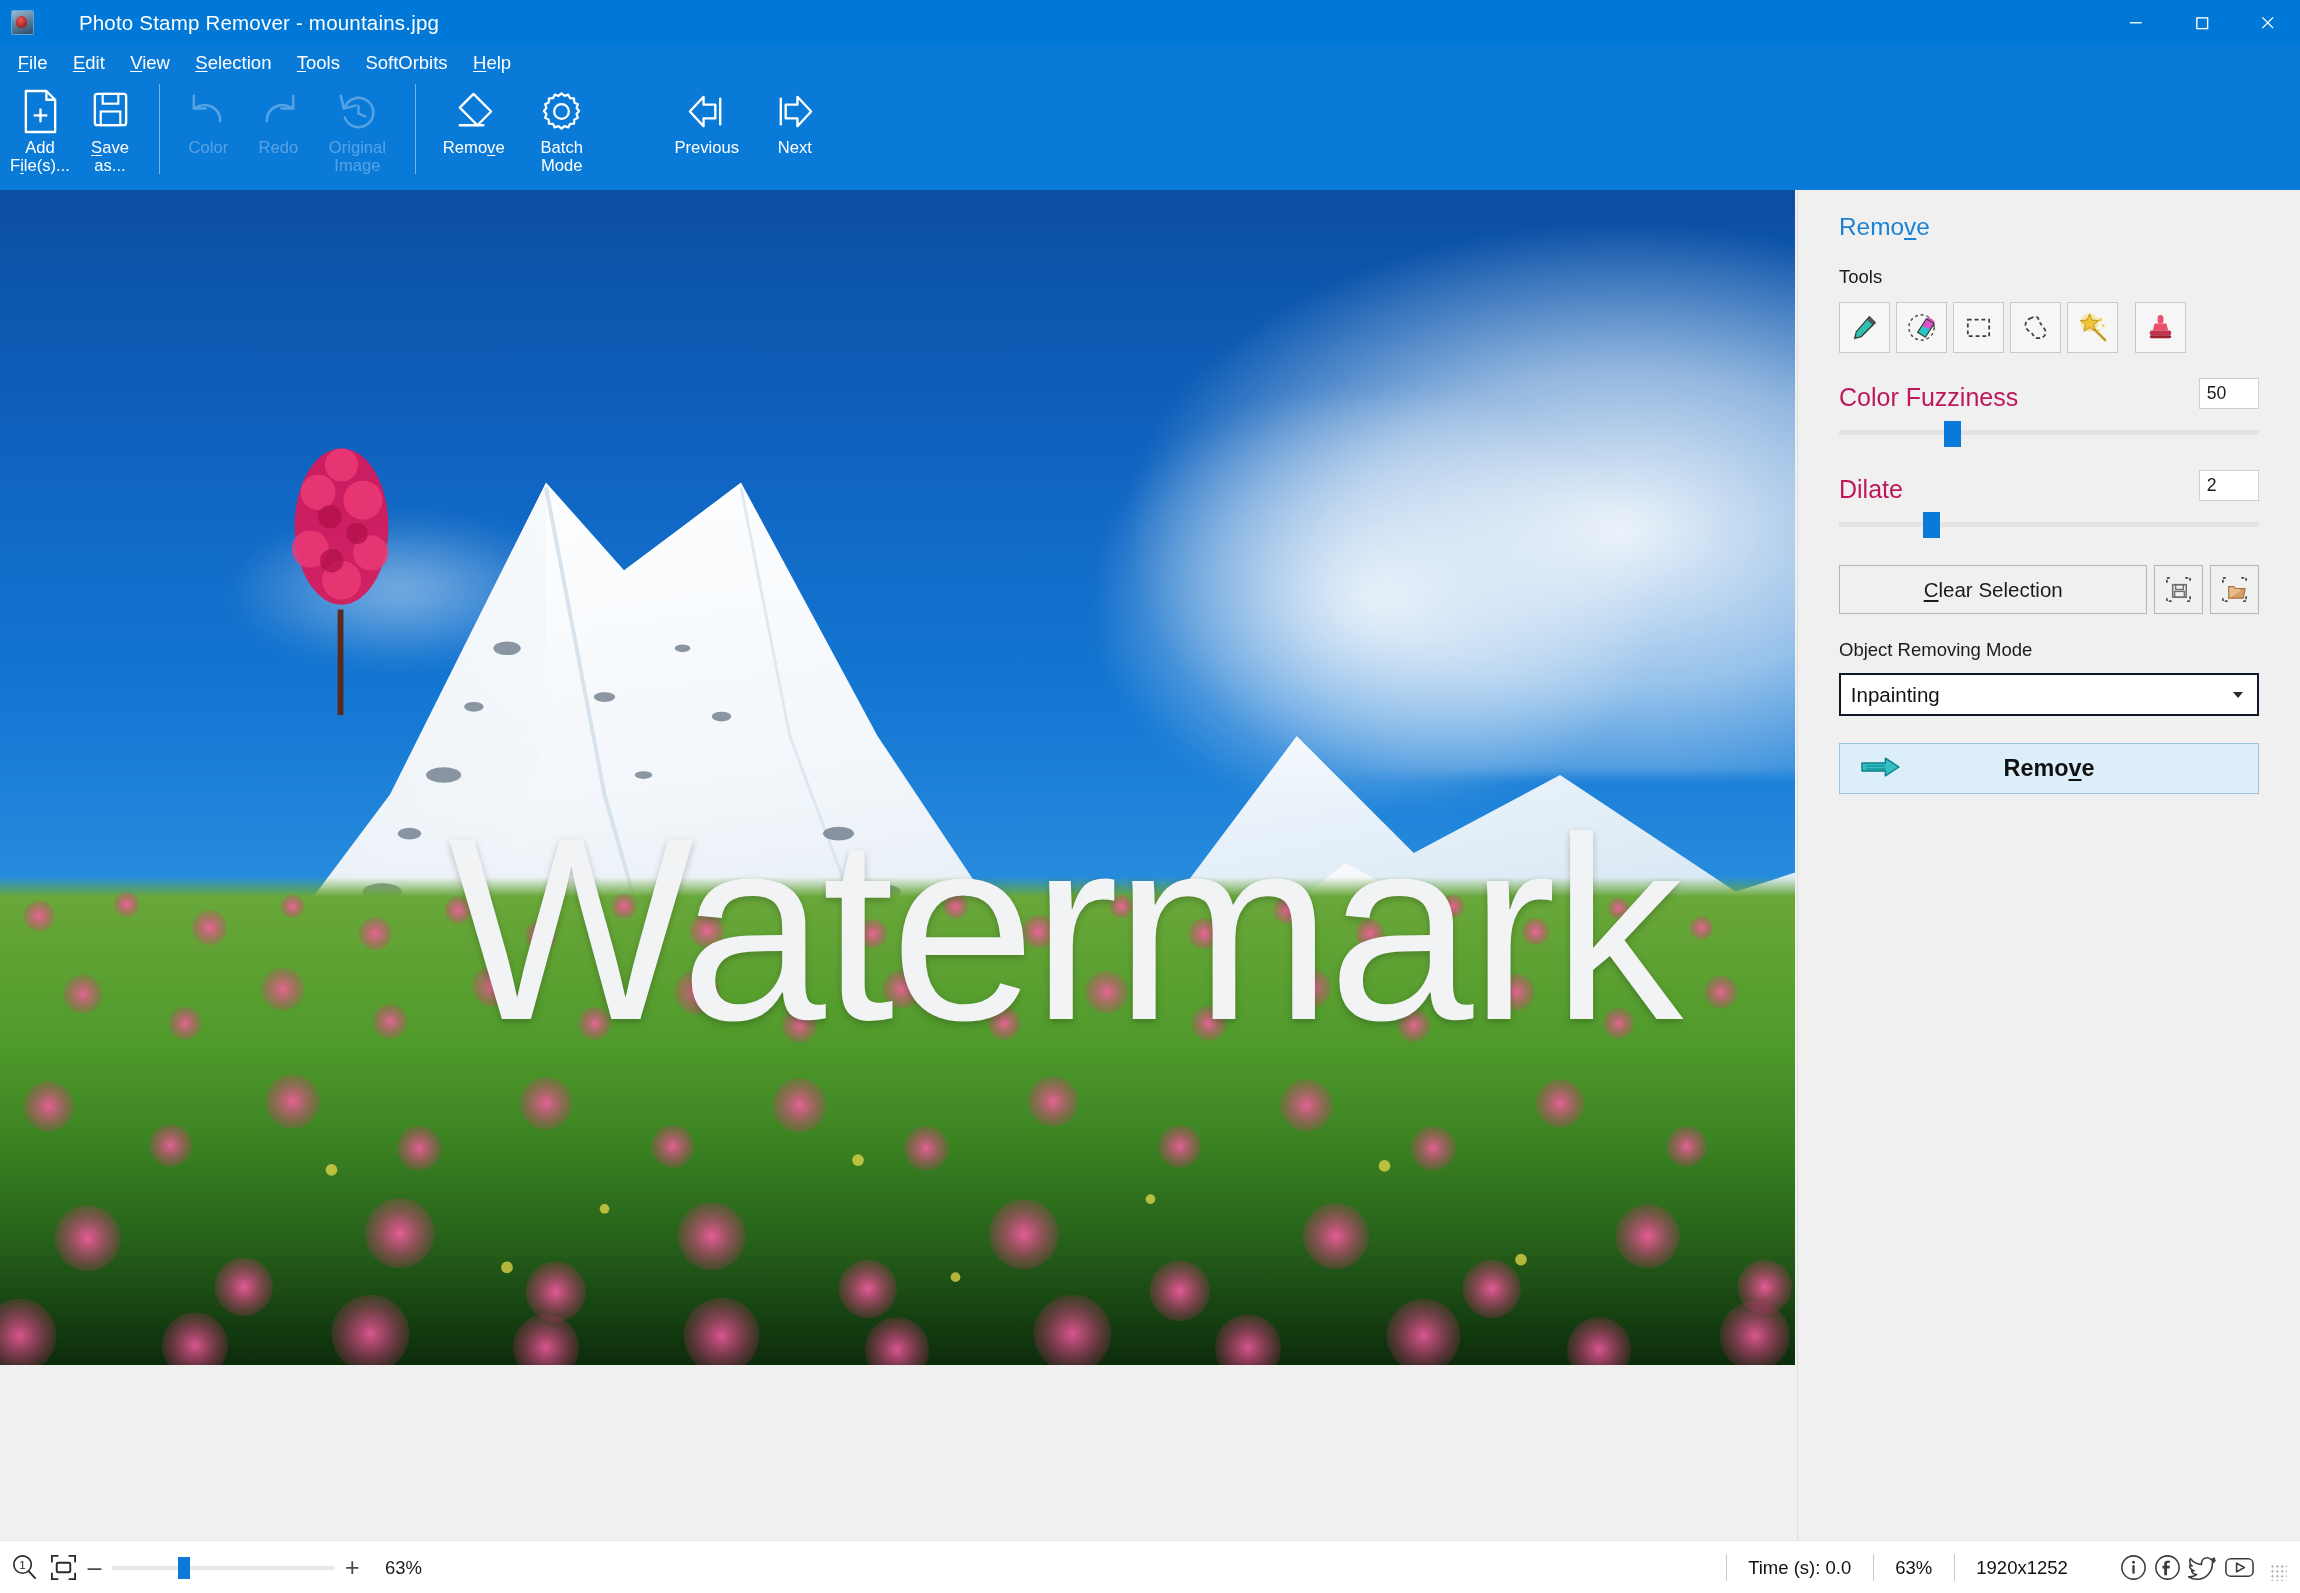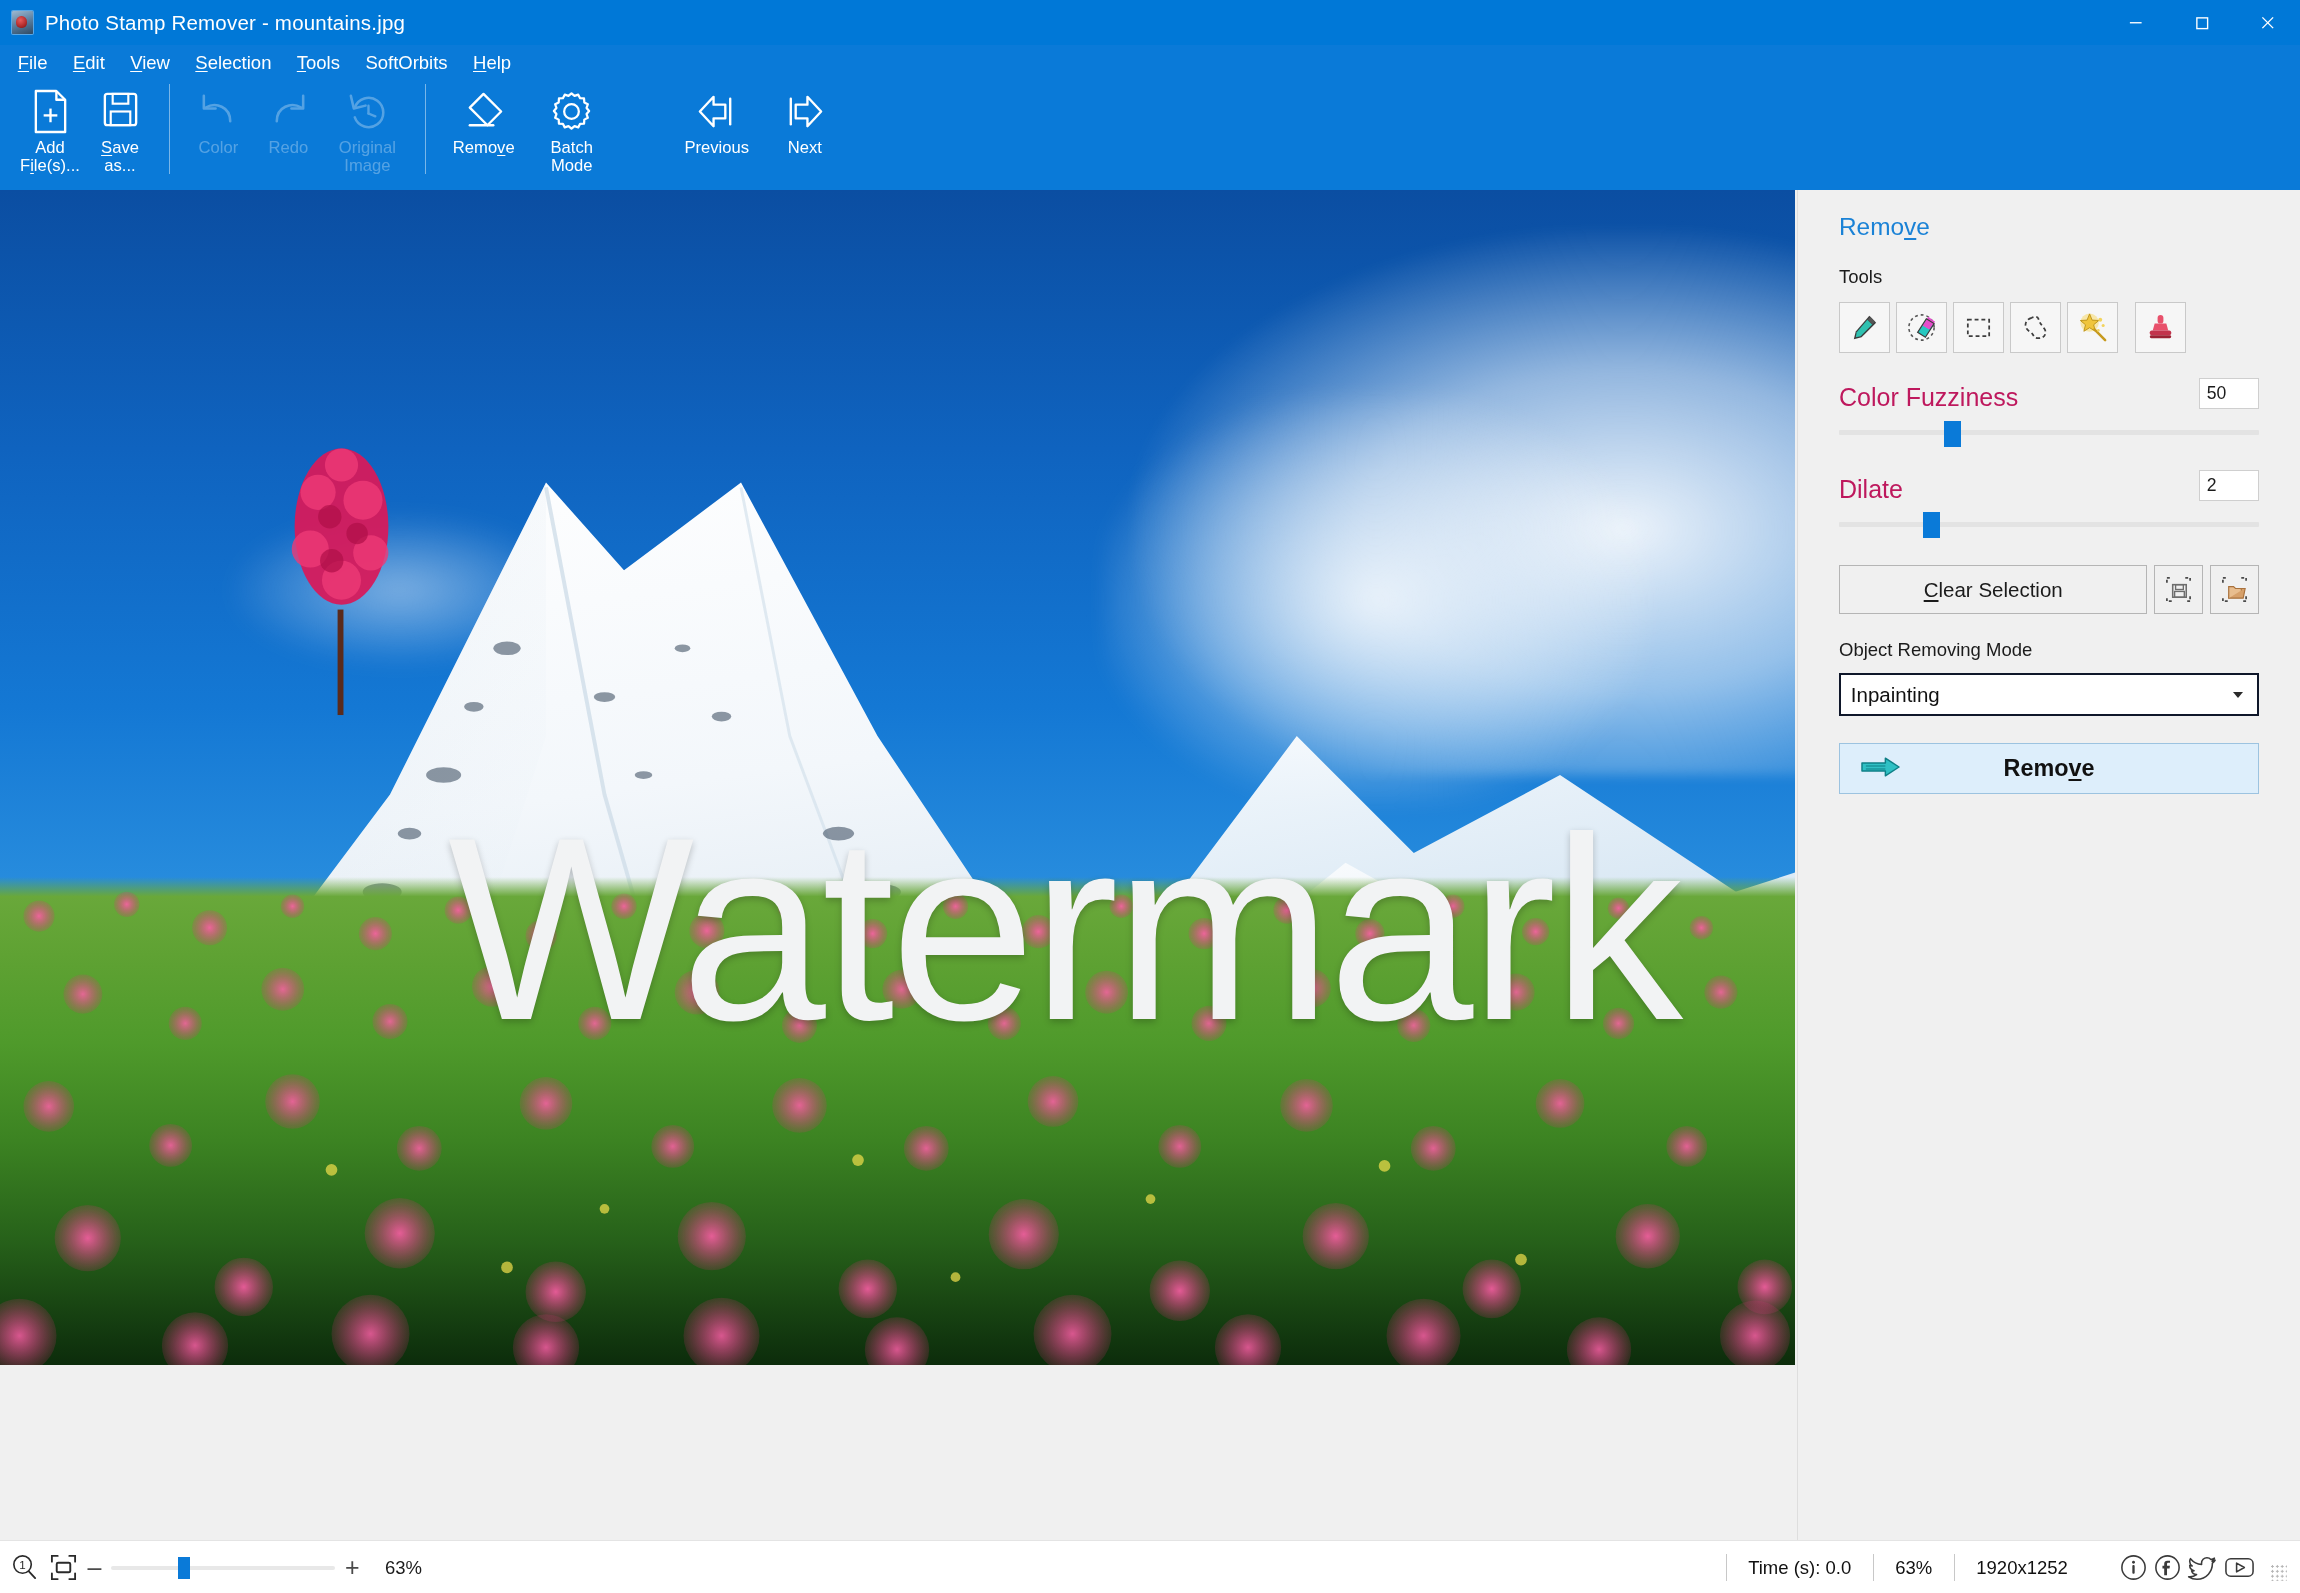--- a/index.html
+++ b/index.html
@@ -8,21 +8,21 @@
     font-family:"Liberation Sans", sans-serif;
     background:#ffffff;
     -webkit-font-smoothing:antialiased;
   }
   #app{position:relative;width:2301px;height:1594px;background:#f0f0f0;}
 
   
   .titlebar{
     position:absolute;left:0;top:0;width:2301px;height:45px;
     background:#0078d7;
-    display:flex;align-items:center;
+    display:flex;align-items:center;gap:34px;
   }
   .titlebar .appicon{
     width:21.5px;height:23.4px;margin-left:11.7px;margin-right:11.7px;
     position:relative;border-radius:1px;overflow:hidden;
     background:linear-gradient(160deg,#9fb9d0 0%,#5a7fa0 50%,#2f4a63 100%);
     box-shadow:0 0 0 1px rgba(255,255,255,.35);
   }
   .titlebar .appicon:after{
     content:"";position:absolute;left:3.9px;top:4.9px;width:11.7px;height:12.7px;
     background:radial-gradient(circle at 40% 35%, #e85b5b 0%, #b02a2a 60%, #6d1414 100%);
@@ -45,21 +45,21 @@
     box-sizing:border-box;
   }
   .menuitem{
     color:#ffffff;font-size:18.5px;padding:2px 12.7px;cursor:default;white-space:nowrap;
   }
   .menuitem u{text-decoration:underline;text-underline-offset:2px;}
 
   
   .ribbon{
     position:absolute;left:0;top:80px;width:2301px;height:110px;
-    background:#0a7ad8;display:flex;align-items:flex-start;padding-left:15px;
+    background:#0a7ad8;display:flex;align-items:flex-start;padding-left:5px;
     box-sizing:border-box;
   }
   .rbtn{
     width:70px;min-width:70px;padding-top:5.9px;
     display:flex;flex-direction:column;align-items:center;cursor:default;
   }
   .rbtn.wide{width:88px;min-width:88px;}
   .rbtn .ico{height:51px;display:flex;align-items:center;justify-content:center;}
   .rbtn .lbl{
     color:#ffffff;font-size:16.6px;line-height:18.5px;text-align:center;margin-top:2px;

